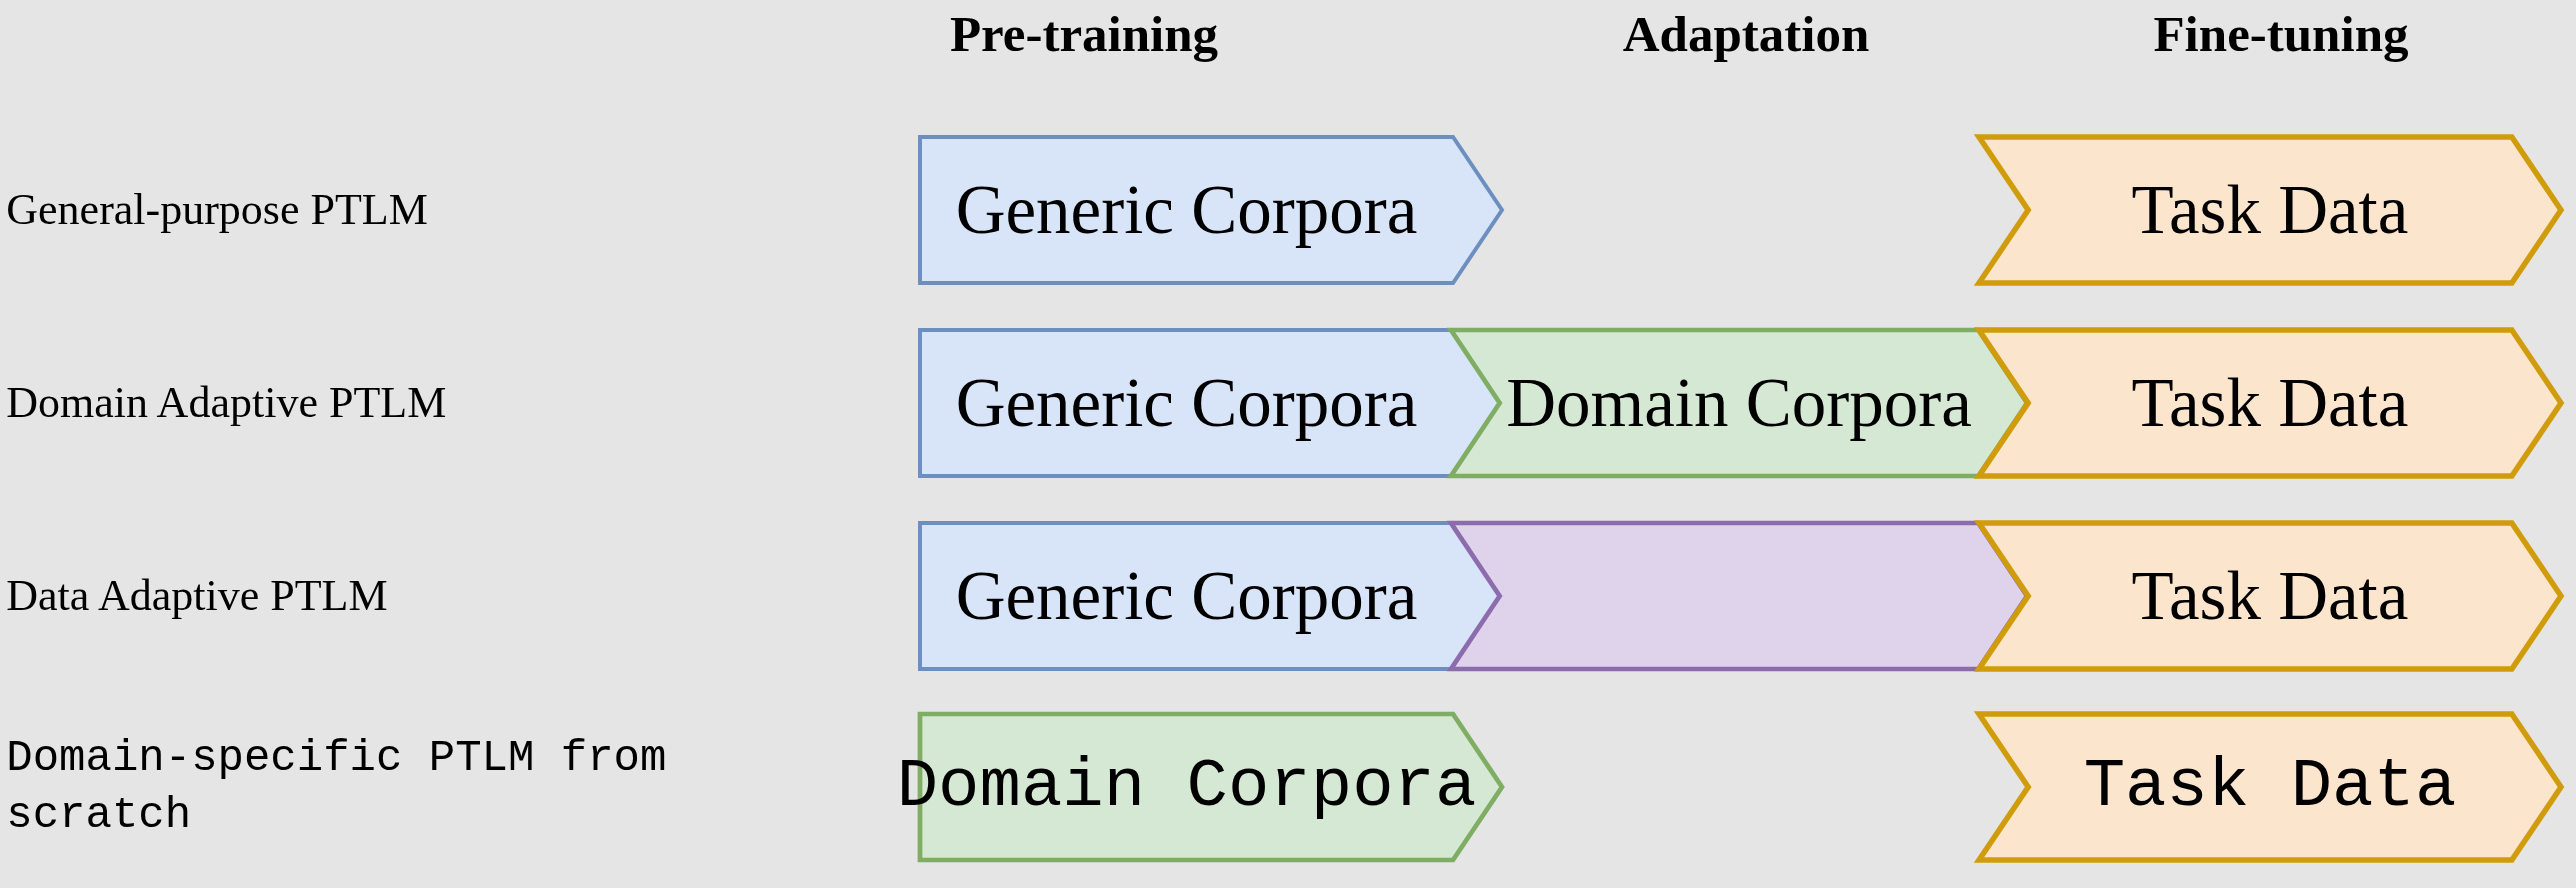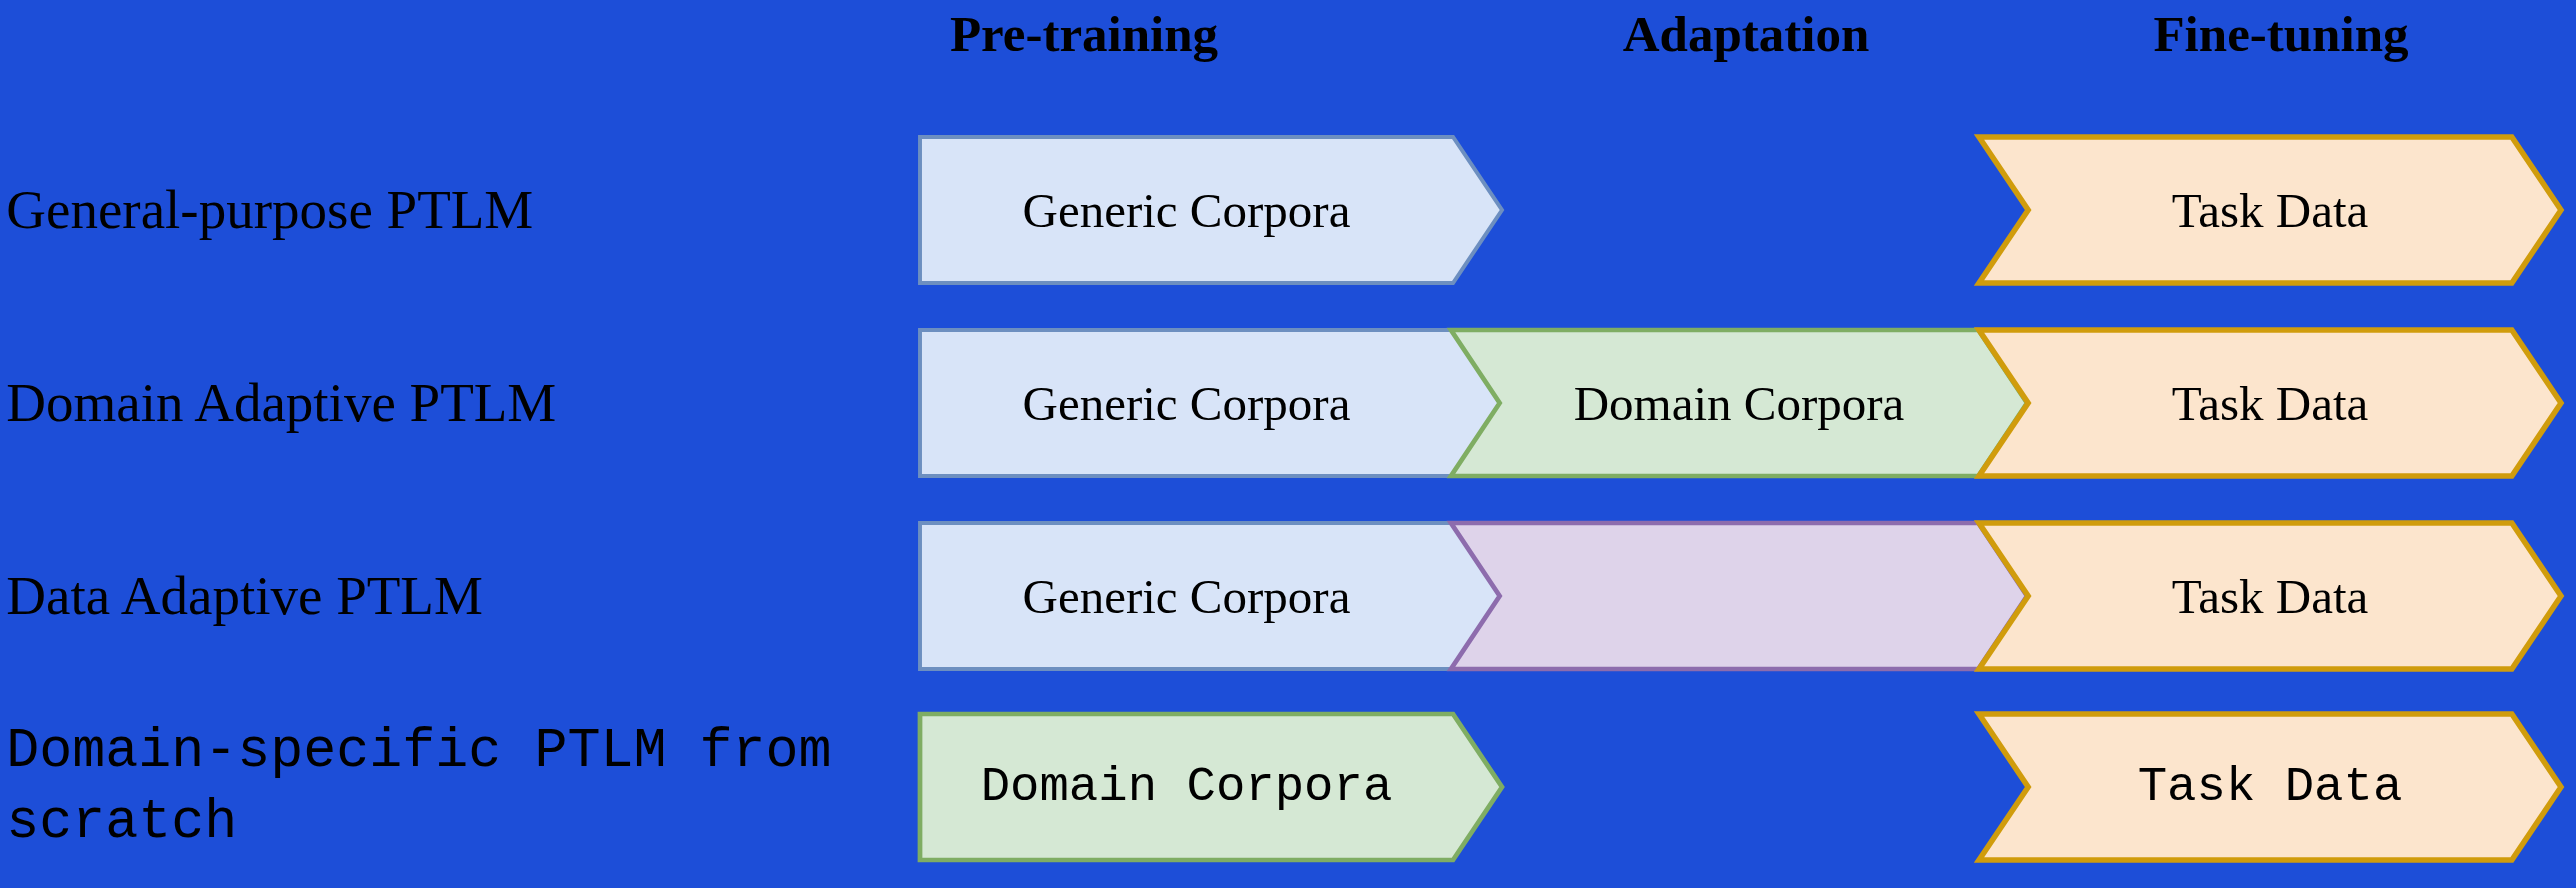--- a/index.html
+++ b/index.html
@@ -1,19 +1,19 @@
 <!DOCTYPE html>
 <html style="font-size:12.6px"><head>
 <meta charset="utf-8">
 <style>
   html,body{margin:0;padding:0;background:#ffffff;}
   .canvas{
     position:relative;
     width:2576px;height:889px;
-    background:#1d4ed8;
+    background:#e5e5e5;
     font-family:"Liberation Serif","DejaVu Serif",serif;
     color:#000;
     overflow:hidden;
   }
   .col-header{
     position:absolute;top:6.3px;
     transform:translateX(-50%);
     font-weight:bold;font-size:51px;line-height:1.1;
     white-space:nowrap;
   }
@@ -21,39 +21,39 @@
   .col-header.c2{left:1746px;}
   .col-header.c3{left:2281px;}
   .row{position:absolute;left:0;width:2576px;height:146px;}
   .row.r1{top:137px;}
   .row.r2{top:330px;}
   .row.r3{top:523px;}
   .row.r4{top:714px;font-family:Liberation Mono, monospace;}
   .row-label{
     position:absolute;left:6.3px;top:0;bottom:0;width:852px;
     display:flex;align-items:center;
-    font-size:55px;line-height:1.3;
+    font-size:44px;line-height:1.3;
   }
   .arrow{position:absolute;top:0;height:146px;}
   .arrow.col1{left:920px;width:582px;}
   .arrow.col2{left:1451px;width:576px;}
   .arrow.col3{left:1979px;width:582px;}
   .arrow svg{
     position:absolute;left:0;top:0;width:100%;height:100%;
     overflow:visible;display:block;
   }
   .arrow polygon{stroke-linejoin:miter;}
   .arrow.blue   polygon{stroke-width:5px;}
   .arrow.green  polygon{stroke-width:6px;}
   .arrow.purple polygon{stroke-width:6px;}
   .arrow.orange polygon{stroke-width:7px;}
   .arrow-label{
     position:absolute;top:0;bottom:0;
     display:flex;align-items:center;justify-content:center;
-    font-size:49px;white-space:nowrap;text-align:center;
+    font-size:69px;white-space:nowrap;text-align:center;
   }
   .arrow.start   .arrow-label{left:0;right:49px;}
   .arrow.chevron .arrow-label{left:49px;right:49px;}
 </style>
 </head>
 <body>
 
 <div class="canvas">
 
   <div class="col-header c1">Pre-training</div>

